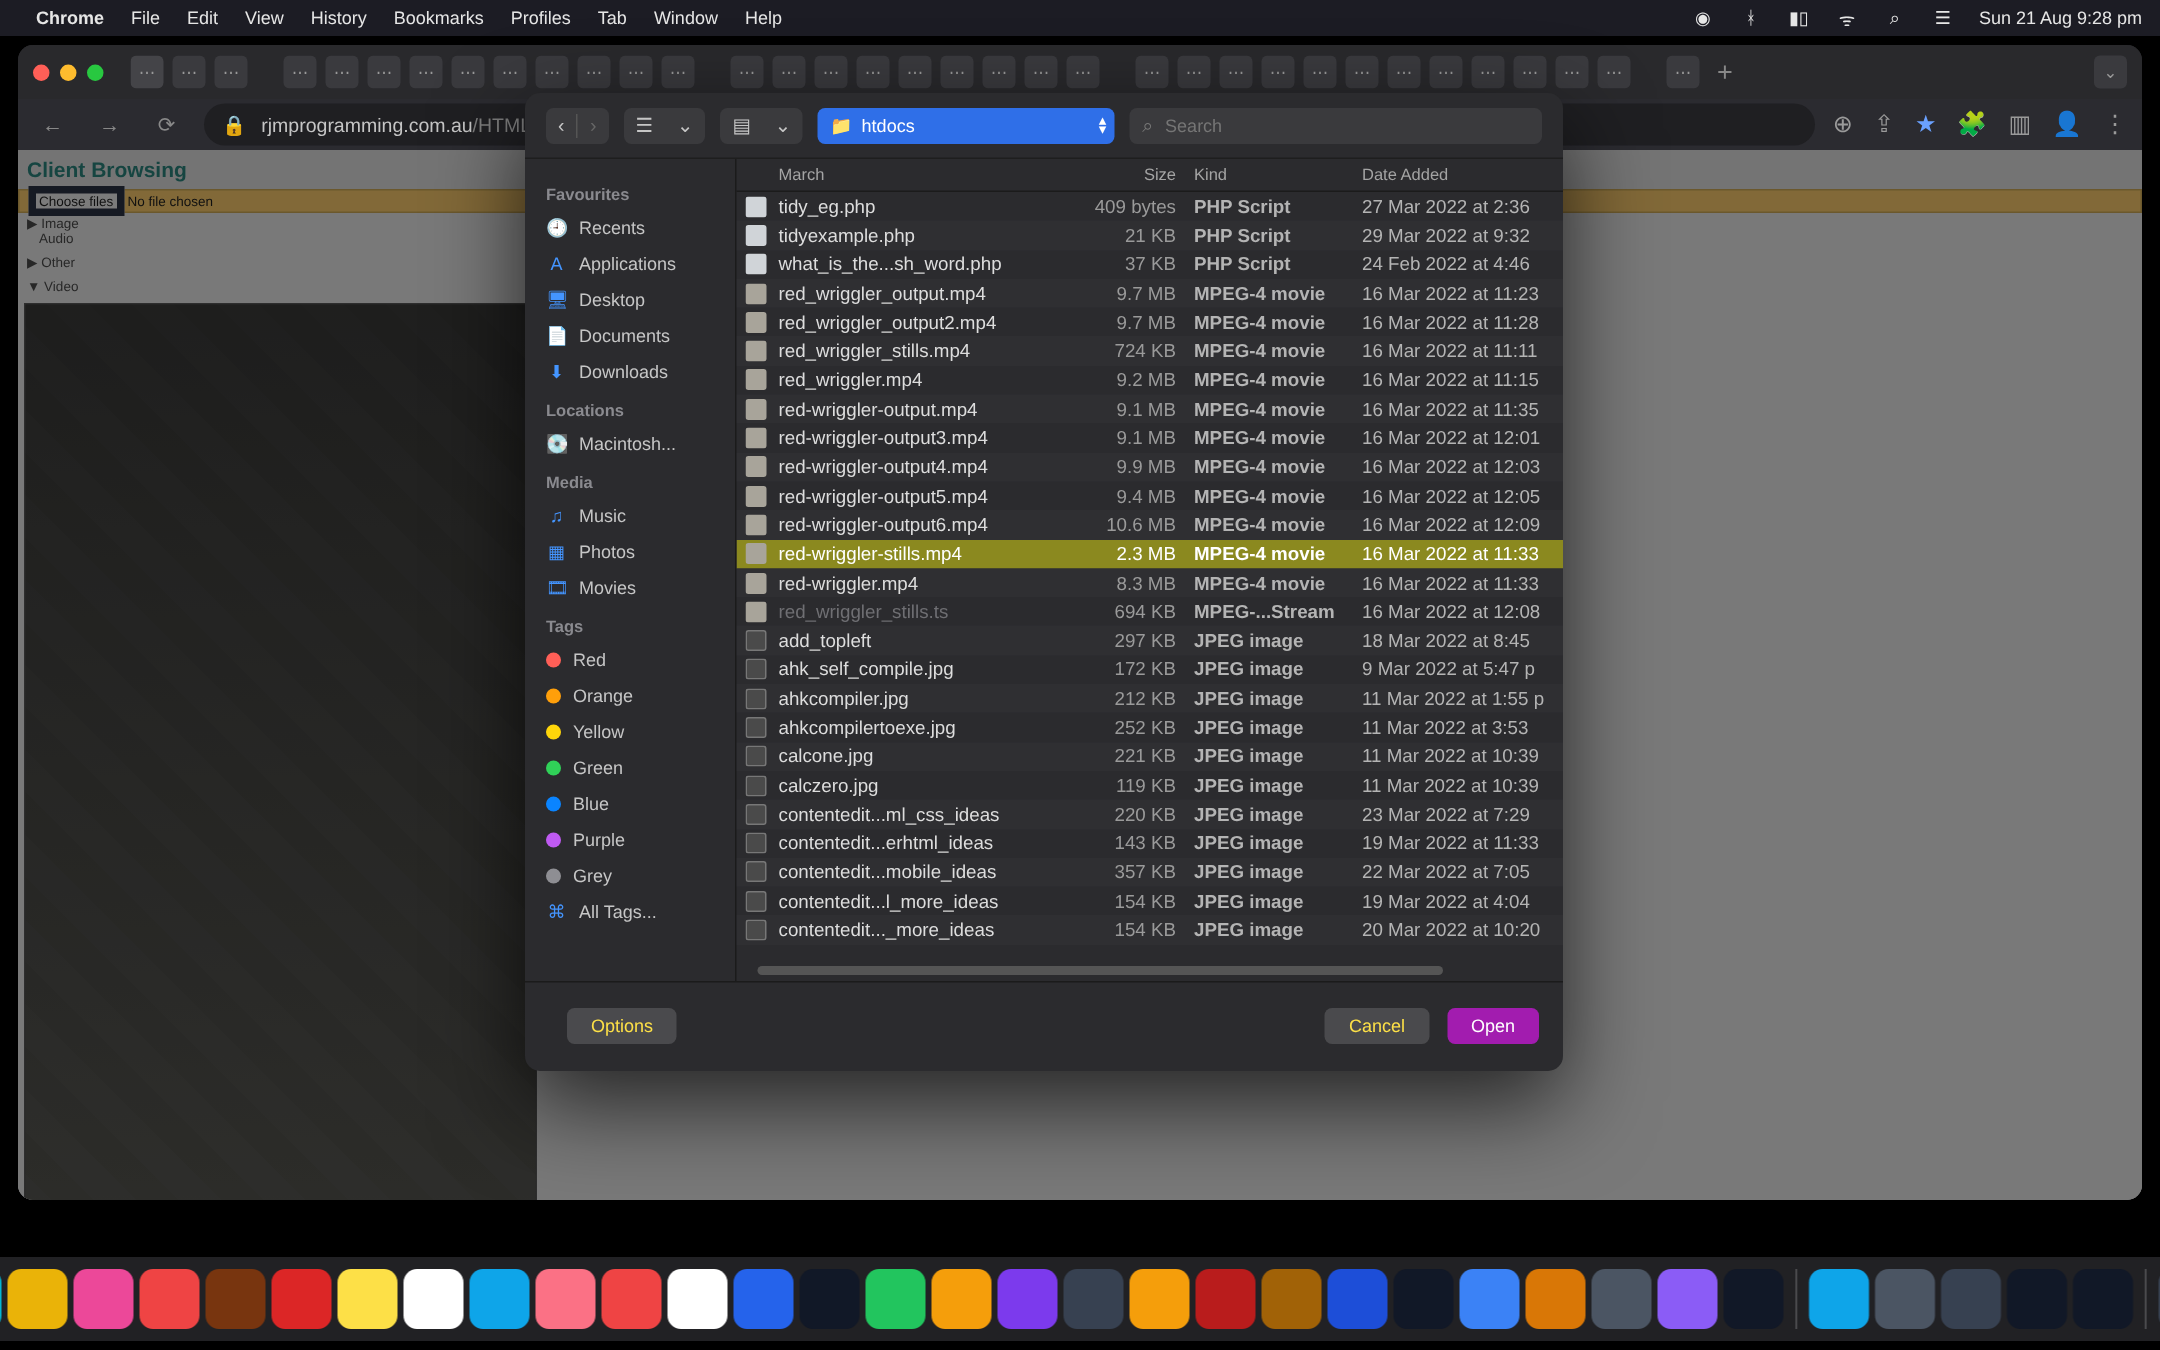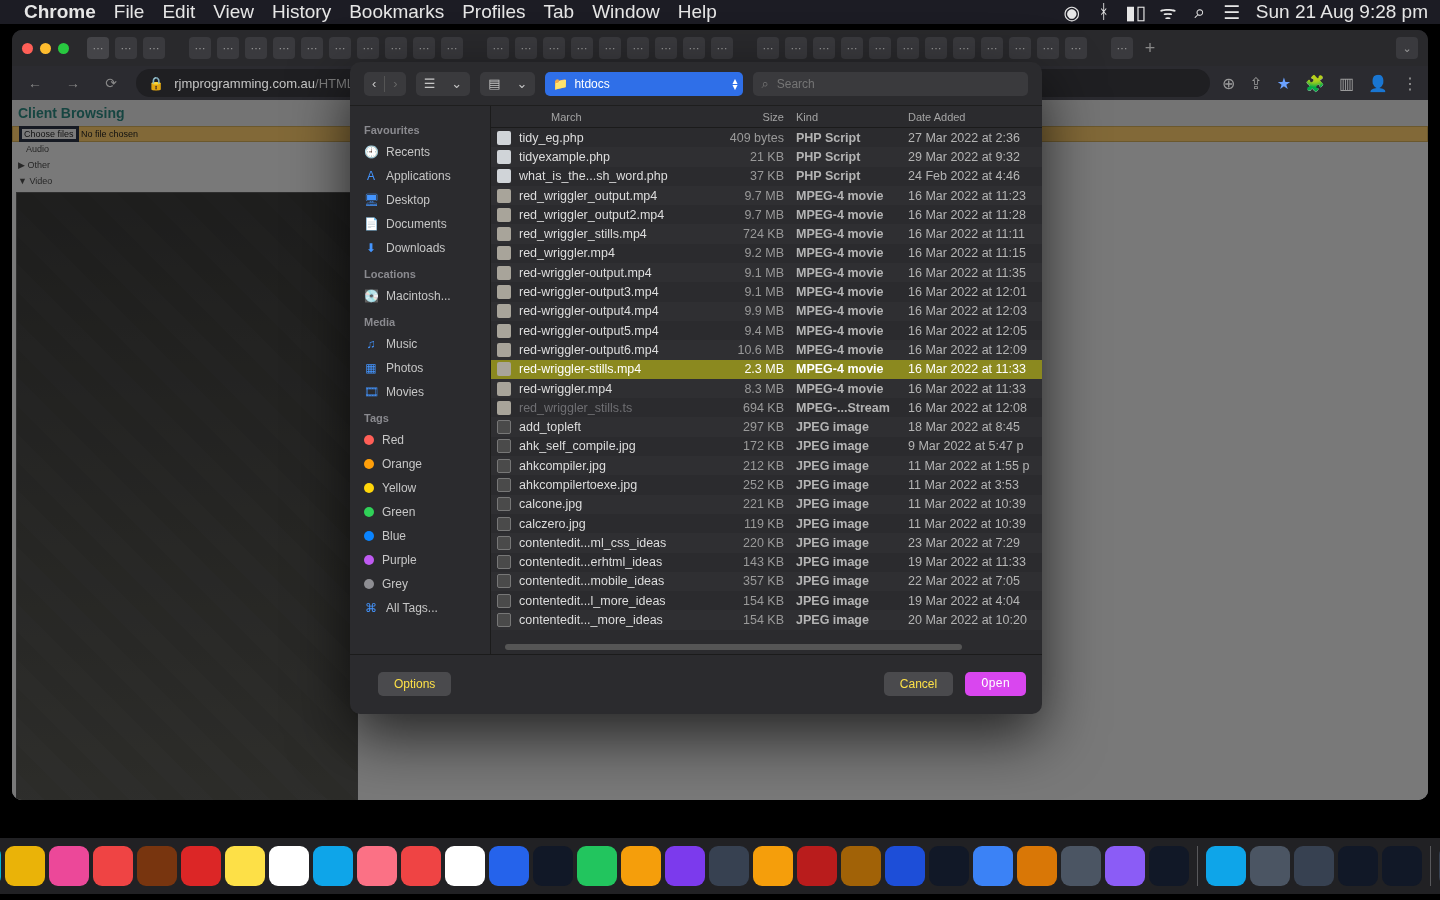--- a/index.html
+++ b/index.html
@@ -1,19 +1,19 @@
 <!DOCTYPE html>
 <html><head>
 <meta charset="utf-8">
 <style>
 * { margin:0; padding:0; box-sizing:border-box; font-family:-apple-system,"SF Pro Text","Helvetica Neue",Arial,sans-serif; -webkit-font-smoothing:antialiased; }
 html,body { width:1440px; height:900px; overflow:hidden; background:#000; }
 
 
-.menubar { position:absolute; top:0; left:0; right:0; height:24px; background:#1c1c24; display:flex; align-items:center; color:#e6e6e6; font-size:19px; padding:0 12px; z-index:50; }
+.menubar { position:absolute; top:0; left:0; right:0; height:24px; background:#1c1c24; display:flex; align-items:center; color:#e6e6e6; font-size:12px; padding:0 12px; z-index:50; }
 .menubar .apple { margin-right:12px; }
 .menubar .menu-item { margin-right:18px; cursor:default; }
 .menubar .bold { font-weight:600; }
 .menubar .right { margin-left:auto; display:flex; align-items:center; gap:16px; }
 .menubar .right .status-icon { display:inline-flex; width:16px; justify-content:center; }
 
 
 .browser { position:absolute; top:30px; left:12px; right:12px; height:770px; background:#2b2b30; border-radius:10px; box-shadow:0 8px 28px rgba(0,0,0,.6); overflow:hidden; }
 .browser .topstrip { height:36px; background:#29292c; display:flex; align-items:center; padding:0 10px; gap:8px; }
 .traffic { display:flex; gap:7px; margin-right:10px; }
@@ -57,39 +57,39 @@
 .sheet-body{ display:flex; height:548px;}
 .sidebar{ width:140px; padding:10px 6px 10px 14px; color:#c6c6c6; font-size:12px; overflow:hidden;}
 .sidebar .section { color:#8a8a8f; font-size:11px; font-weight:600; margin:8px 0 4px; }
 .sidebar .row { display:flex; align-items:center; gap:8px; height:24px; white-space:nowrap; overflow:hidden; text-overflow:ellipsis;}
 .sidebar .dot { width:10px; height:10px; border-radius:50%; flex:none;}
 .sidebar .ic{ width:14px; color:#4495ff; flex:none; text-align:center;}
 
 .listpane{ flex:1; display:flex; flex-direction:column; border-left:1px solid #1b1b1b;}
 .headerrow{ display:flex; height:22px; align-items:center; padding-left:20px; font-size:11px; color:#a4a4a4; border-bottom:1px solid #1b1b1b;}
 .col-name{flex:1 1 auto;} .col-size{width:80px; text-align:right; padding-right:12px;} .col-kind{width:112px;} .col-date{width:134px;}
-.headerrow .col-name{ padding-left:8px;margin-left:32px; }
+.headerrow .col-name{ padding-left:8px; }
 
 .filelist{ flex:1; overflow:hidden; position:relative;}
 .filerow{ display:flex; align-items:center; height:19.3px; padding-left:6px; font-size:12.5px;}
 .filerow:nth-child(even){ background:#2f2f32;}
 .filerow.sel{ background:#8b891f; color:#fff;}
 .filerow.dim{ color:#6f6f73;}
 .filerow .col-name{ display:flex; align-items:center; gap:8px; overflow:hidden; white-space:nowrap;}
 .filerow .col-size{ color:#9a9a9a; white-space:nowrap;}
 .filerow .col-kind{ color:#b4b4b4; white-space:nowrap; overflow:hidden; text-overflow:ellipsis;font-weight:bold;}
 .filerow .col-date{ color:#b4b4b4; white-space:nowrap; overflow:hidden;}
 .filerow.sel .col-size,.filerow.sel .col-kind,.filerow.sel .col-date{ color:#fff;}
 .fic{ width:14px; height:14px; border-radius:2px; flex:none; background:#6d6d70;}
 .fic.php{background:#d0d4d8;} .fic.mov{background:#a8a49a;} .fic.img{background:#4a4a4a; border:1px solid #777;}
 .scrollthumb{ position:absolute; bottom:4px; left:14px; right:80px; height:6px; background:#555; border-radius:3px;}
 
 .sheet-foot{ height:58px; border-top:1px solid #1b1b1b; display:flex; align-items:center; padding:0 16px;}
 .btn{ height:24px; padding:0 16px; border-radius:5px; background:#4a4a4d; color:#fde047; font-size:12px; display:flex; align-items:center; cursor:default;}
-.btn.primary{ background:#d946ef; color:#fff;font-family:Liberation Mono, monospace;}
+.btn.primary{ background:#a21caf; color:#fff;}
 .sheet-foot .spacer{flex:1;}
 .sheet-foot .btn{ margin-left:12px;}
 
 
 .dock{ position:absolute; bottom:6px; left:50%; transform:translateX(-50%); height:56px; padding:4px 10px; background:rgba(60,60,66,.55); border-radius:16px; display:flex; align-items:center; gap:4px; backdrop-filter:blur(8px);}
 .dock .app{ width:40px; height:40px; border-radius:9px; display:flex; align-items:center; justify-content:center; font-size:18px; color:#fff;}
 .dock .divider{ width:1px; height:40px; background:rgba(255,255,255,.25); margin:0 4px;}
 </style>
 </head>
 <body>
@@ -185,24 +185,25 @@
       <span>▥</span>
       <span>👤</span>
       <span>⋮</span>
     </div>
   </div>
 
   <div class="page">
     <div class="pagecontent">
       <div class="ptitle">Client Browsing</div>
       <div class="pbar">
-        <span style="border:3px solid #0f172a;background:#eee;padding:0 2px;">Choose files</span>
+        <span style="border:5px solid #0f172a;background:#eee;padding:0 2px;">Choose files</span>
         <span>No file chosen</span>
       </div>
       <div class="pnotes">
+        <div>▶ Image</div>
         <div style="padding-left:8px;">  Audio</div>
         <div style="margin-top:6px;">▶ Other</div>
         <div style="margin-top:6px;">▼ Video</div>
       </div>
       <div class="media-panel">
         <div class="film"></div>
 
       </div>
     </div>
     <div class="page-inner"></div>

